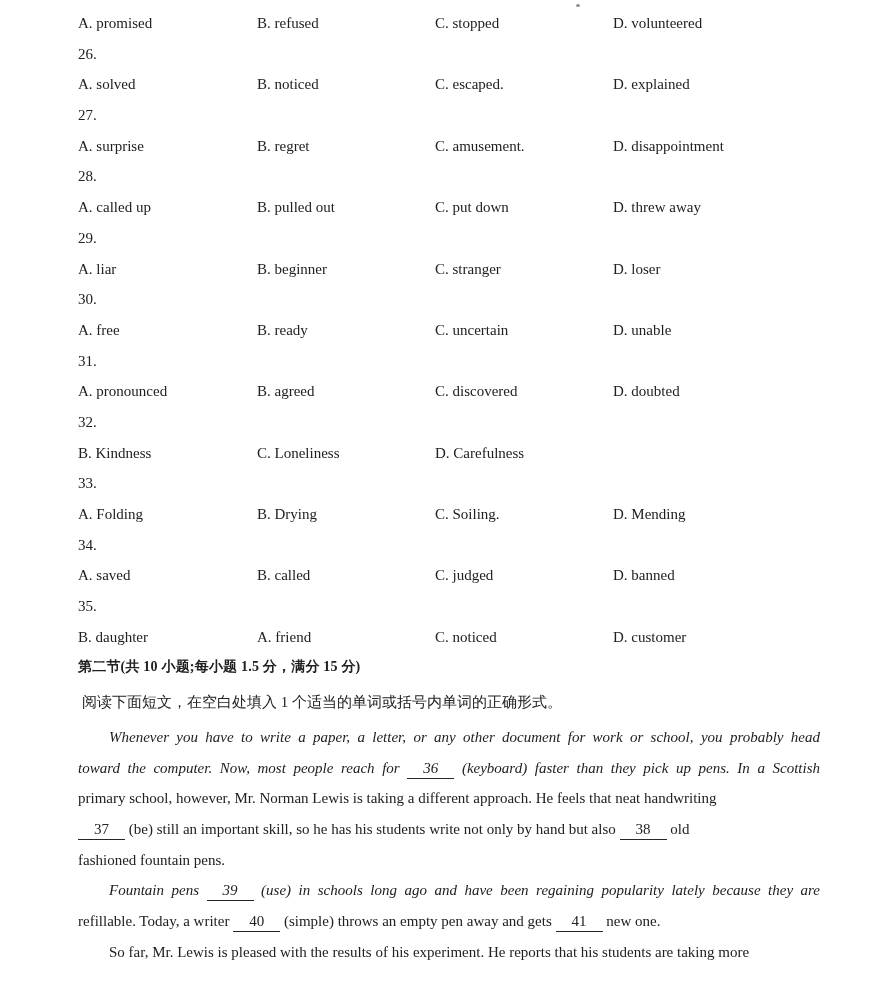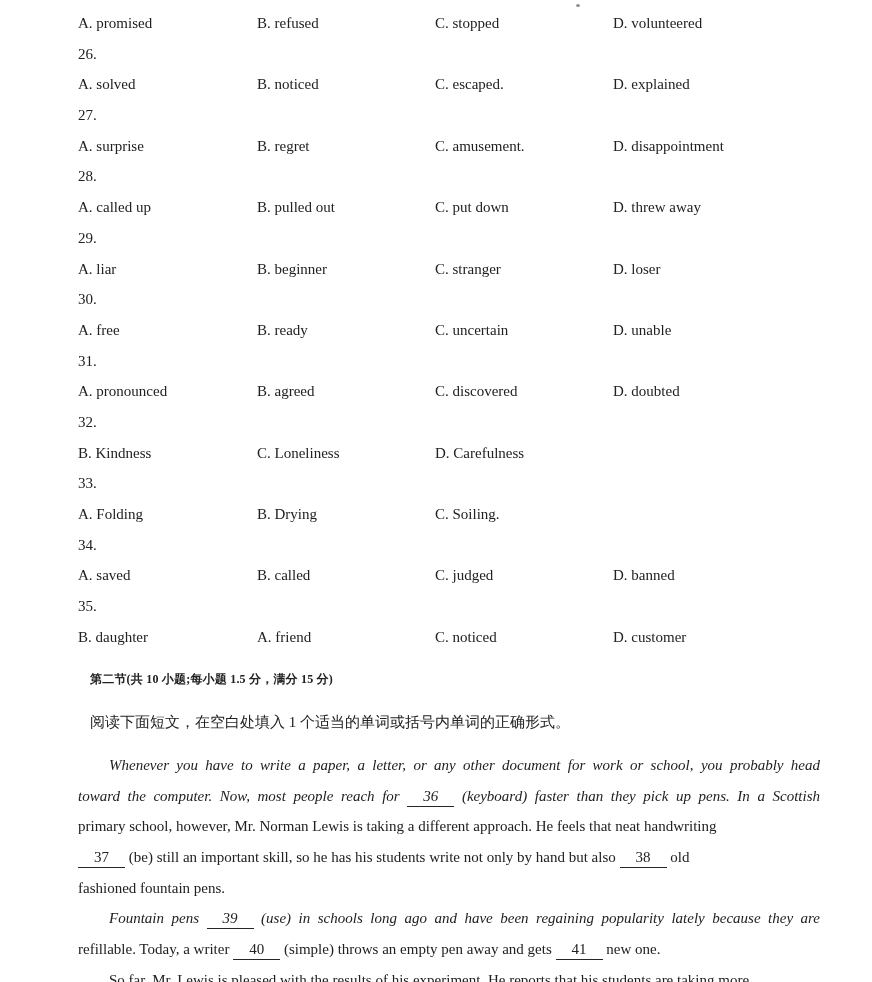--- a/index.html
+++ b/index.html
@@ -33,32 +33,32 @@
     line-height: 30.7px;
   }
   .opt-row {
     display: grid;
     grid-template-columns: 179px 178px 178px 1fr;
   }
   .opt { display: block; }
   .qnum { display: block; }
   .sec-heading {
     font-weight: 700;
-    font-size: 12px;
+    font-size: 14px;
     height: 30.7px;
     line-height: 30.7px;
-    margin: 12px;
+    margin: 0;
     letter-spacing: 0.2px;
     white-space: nowrap;
   }
   .instruction {
     font-size: 15px;
     height: 30.7px;
     line-height: 30.7px;
-    margin: 12px;
+    margin: 4px;
     white-space: nowrap;
   }
   .pline {
     height: 30.7px;
     line-height: 30.7px;
     text-align: justify;
     text-align-last: left;
     overflow: hidden;
   }
   .pline.flush { text-align-last: justify; font-style: italic; }
@@ -131,20 +131,21 @@
       <div class="opt-row line">
         <span class="opt">B. Kindness</span>
         <span class="opt">C. Loneliness</span>
         <span class="opt">D. Carefulness</span>
       </div>
       <div class="qnum line">33.</div>
       <div class="opt-row line">
         <span class="opt">A. Folding</span>
         <span class="opt">B. Drying</span>
         <span class="opt">C. Soiling.</span>
+        <span class="opt">D. Mending</span>
       </div>
       <div class="qnum line">34.</div>
       <div class="opt-row line">
         <span class="opt">A. saved</span>
         <span class="opt">B. called</span>
         <span class="opt">C. judged</span>
         <span class="opt">D. banned</span>
       </div>
       <div class="qnum line">35.</div>
       <div class="opt-row line">

